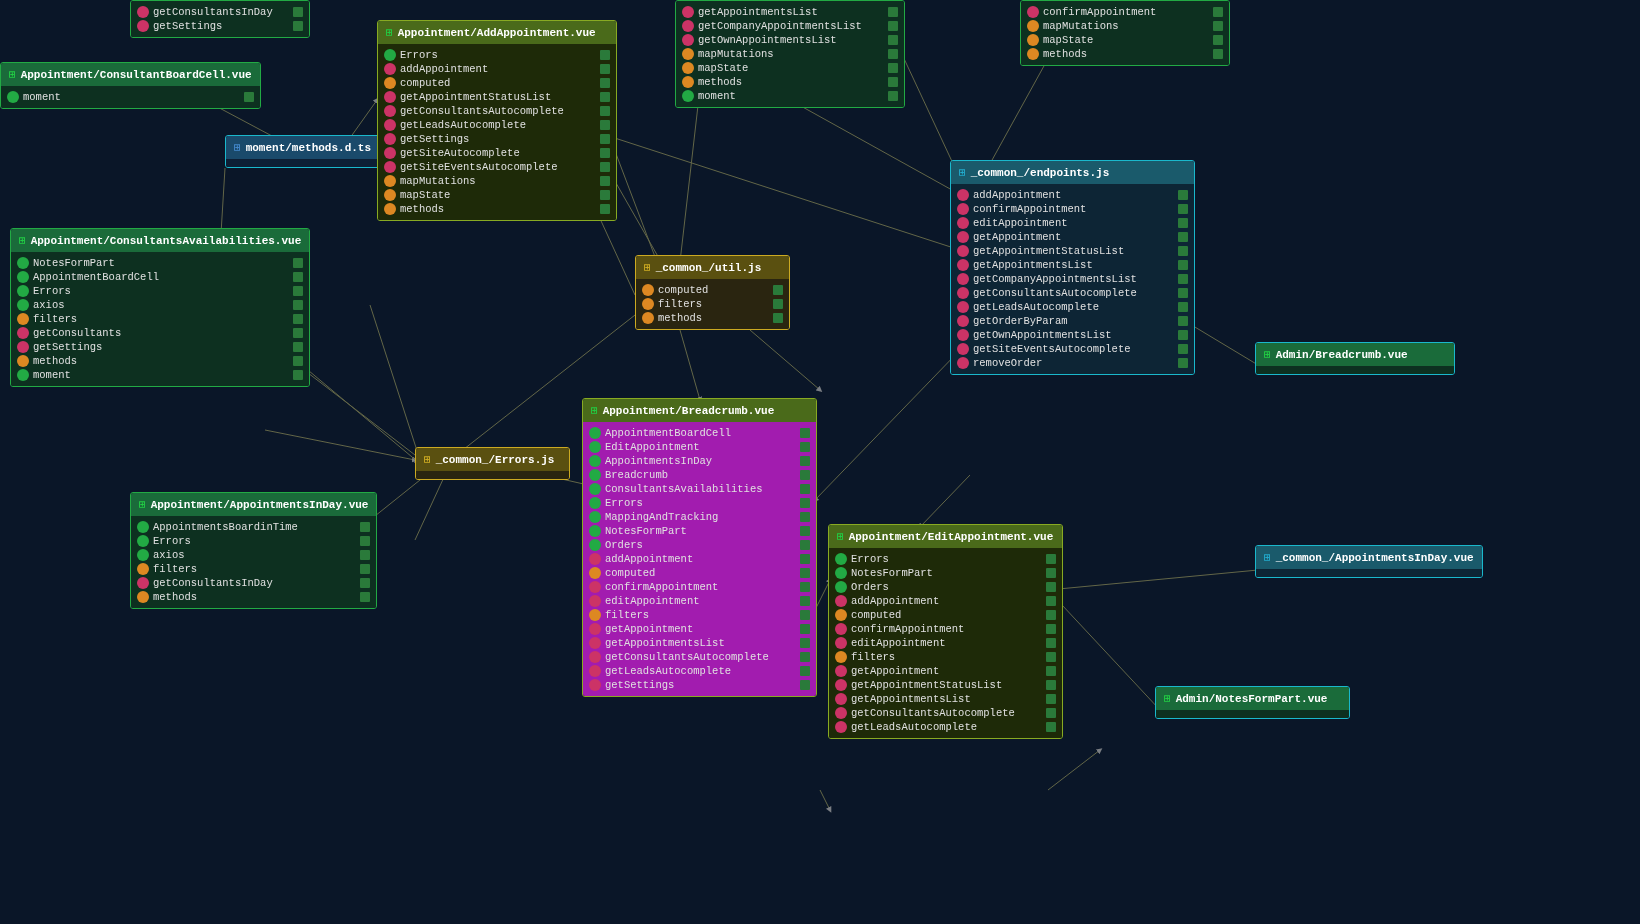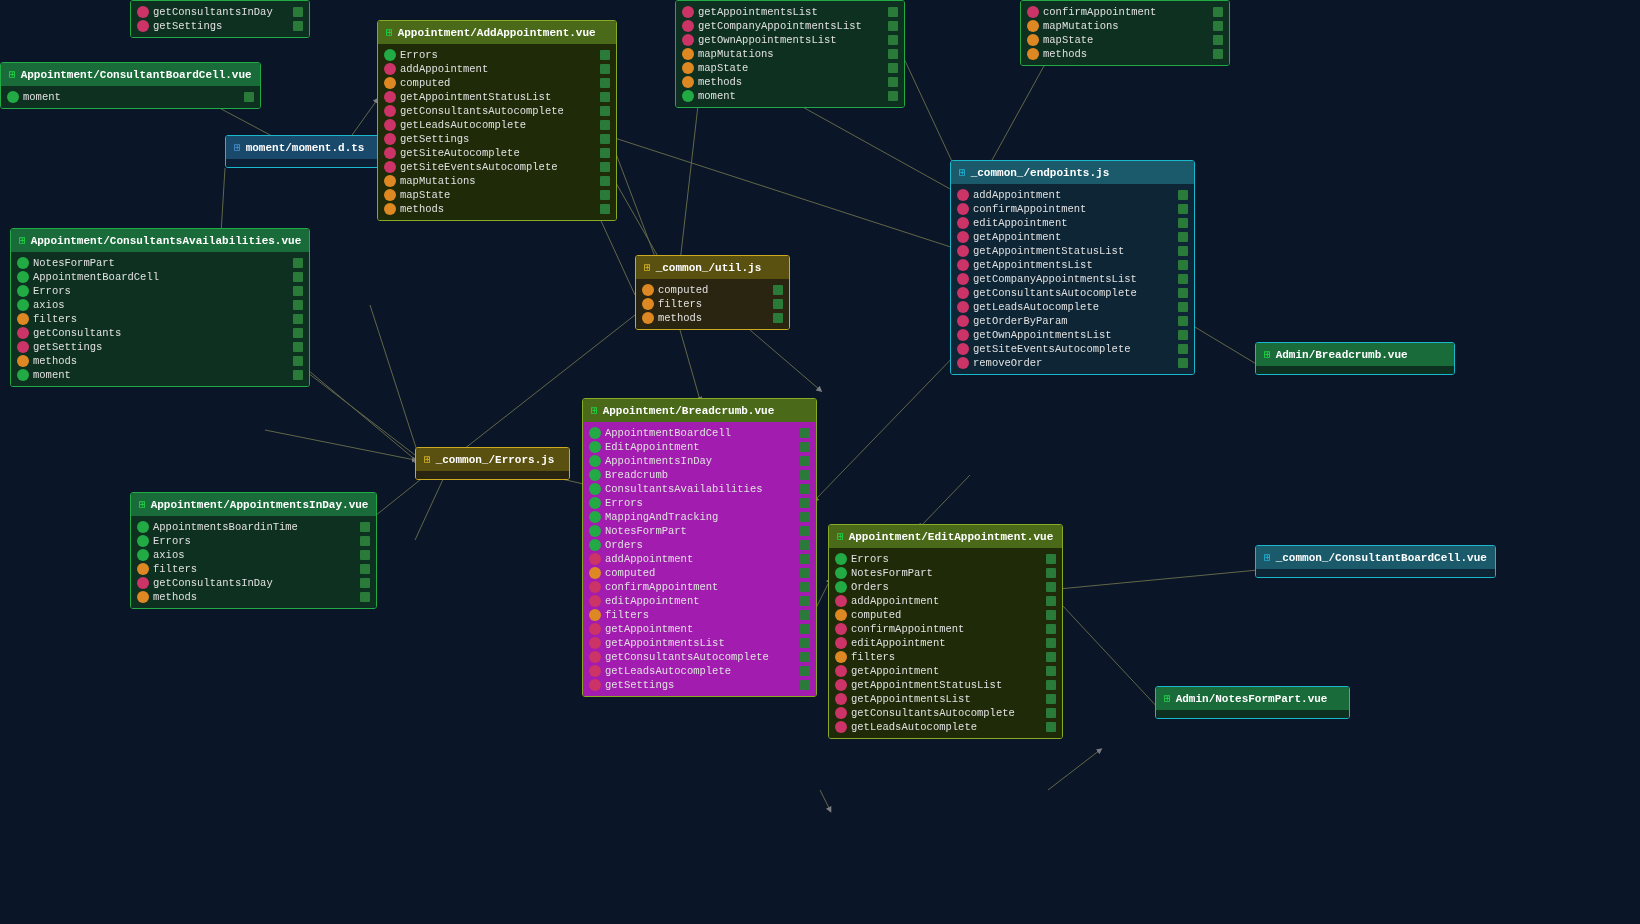--- a/index.html
+++ b/index.html
@@ -187,21 +187,21 @@
       <span class="row-icon ic-pink"></span>
       <span>getSettings</span>
       <span class="port port-green"></span>
     </div>
   </div>
 </div>
 
 <div class="node node-border-teal" style="left:225px; top:135px; min-width:175px;">
   <div class="node-header header-ts">
     <span style="color:#4488cc">⊞</span>
-    <span>moment/moment.d.ts</span>
+    <span>moment/methods.d.ts</span>
   </div>
   <div class="node-body body-ts"></div>
 </div>
 
 <div class="node node-border-green" style="left:10px; top:228px; min-width:260px;">
   <div class="node-header header-vue">
     <span style="color:#22cc44">⊞</span>
     <span>Appointment/ConsultantsAvailabilities.vue</span>
   </div>
   <div class="node-body body-vue">
@@ -714,21 +714,21 @@
           <span class="row-icon ic-pink"></span>
           <span>getLeadsAutocomplete</span>
           <span class="port port-green"></span>
         </div>
   </div>
 </div>
 
 <div class="node node-border-teal" style="left:1255px; top:545px; min-width:215px;">
   <div class="node-header header-common" style="background:#1a5a6b">
     <span style="color:#22aacc">⊞</span>
-    <span>_common_/ConsultantBoardCell.vue</span>
+    <span>_common_/AppointmentsInDay.vue</span>
   </div>
   <div class="node-body body-common"></div>
 </div>
 
 <div class="node node-border-teal" style="left:1155px; top:686px; min-width:195px;">
   <div class="node-header header-vue" style="background:#1a6b3a">
     <span style="color:#22cc44">⊞</span>
     <span>Admin/NotesFormPart.vue</span>
   </div>
   <div class="node-body body-vue"></div>

